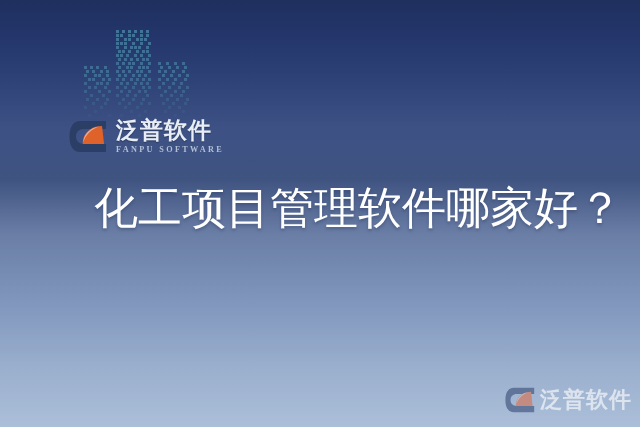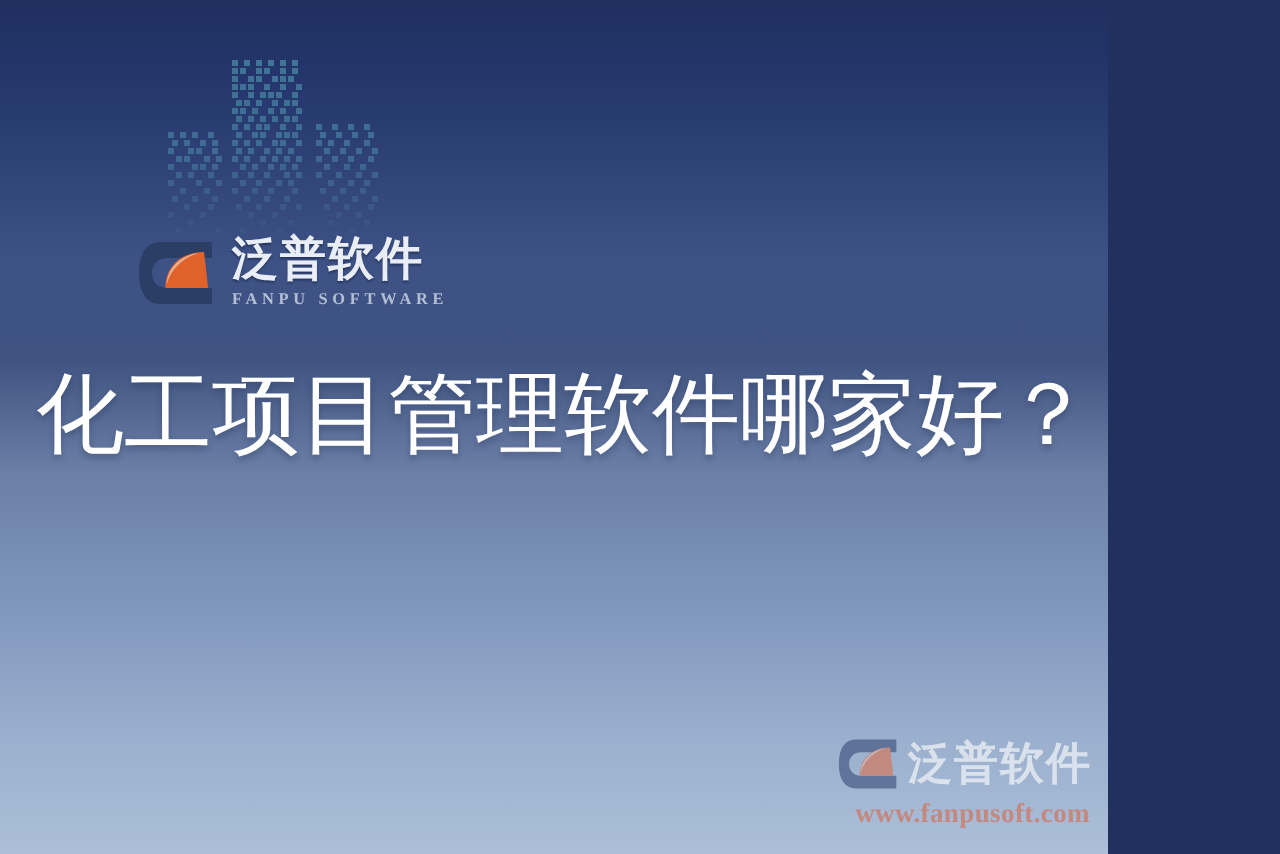--- a/index.html
+++ b/index.html
@@ -5,21 +5,21 @@
 <style>
   html, body {
     margin: 0;
     padding: 0;
     background: #20305f;
   }
   * { box-sizing: border-box; }
 
   .banner {
     position: relative;
-    width: 554px;
+    width: 640px;
     height: 427px;
     overflow: hidden;
     font-family: "Liberation Sans", sans-serif;
     background: linear-gradient(to bottom,
         #1f2f5e 0%,
         #23356a 8%,
         #2d4176 18%,
         #3d5185 30%,
         #5369969e 42%,
         #6a7ea6 55%,
@@ -77,21 +77,21 @@
     color: #c3cfe2;
     opacity: .88;
   }
 
   
   .headline {
     position: absolute;
     left: 0;
     right: 0;
     top: 180px;
-    text-align: center;
+    text-align: right;
     font-family: "DejaVu Serif", "Liberation Serif", serif;
     font-size: 44px;
     line-height: 1.27;
     color: #ffffff;
     letter-spacing: 0px;
     text-shadow: 0 2px 3px rgba(26,40,74,.30);
     padding: 0 18px;
   }
   .headline-line { display: block; white-space: nowrap; }
 
@@ -373,16 +373,15 @@
     <div class="wm-row">
       <div class="wm-mark">
         <svg viewBox="0 0 38 33" xmlns="http://www.w3.org/2000/svg" aria-hidden="true">
           <path d="M11 1 L37 1 L37 9 L15 9 C10 9 7 12 7 16.5 C7 21 10 24 15 24 L37 24 L37 32 L11 32 C4.5 32 0.5 26.5 0.5 16.5 C0.5 6.5 4.5 1 11 1 Z" fill="#3a4e78"></path>
           <path d="M33 6 C24 6 17 10.5 14.5 18 C13.8 20.2 13.6 22.2 13.8 24 L35 24 C35 24 34.2 15.5 33 6 Z" fill="#d8704f"></path>
           <path d="M30.5 6.4 C23 7.4 17.6 11.4 15.2 17.6 C14.6 19.3 14.3 20.9 14.3 22.3 C16.4 14.6 22.4 8.9 30.5 6.4 Z" fill="#eceef3" opacity=".55"></path>
         </svg>
       </div>
       <span class="wm-cn">泛普软件</span>
     </div>
-    <span class="wm-url">www.fanpusoft.com</span>
   </div>
 
 </div>
 
 </body></html>

